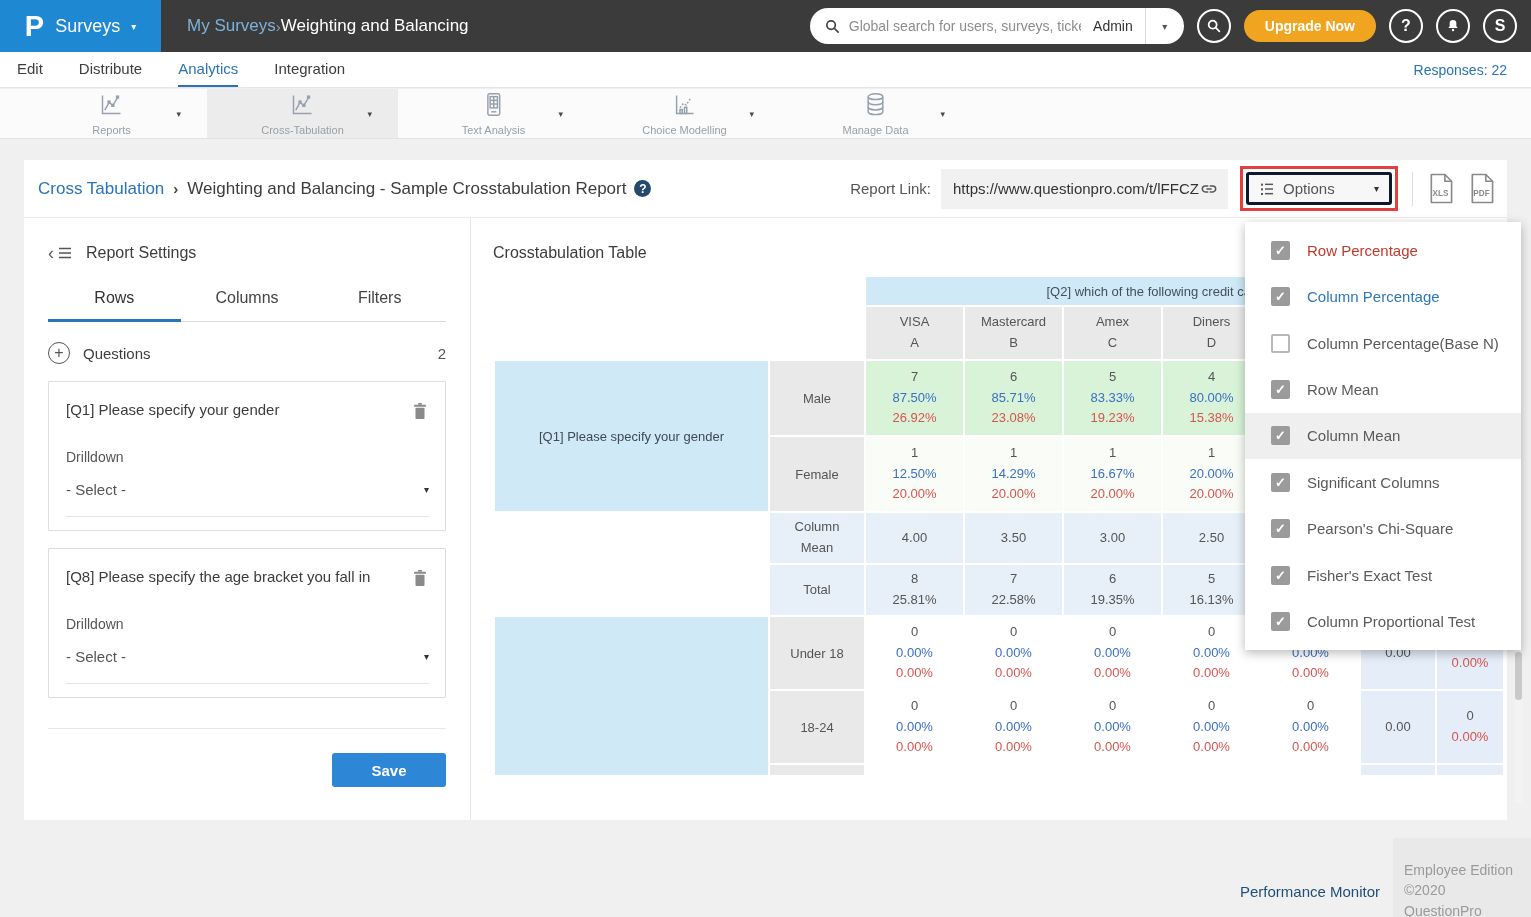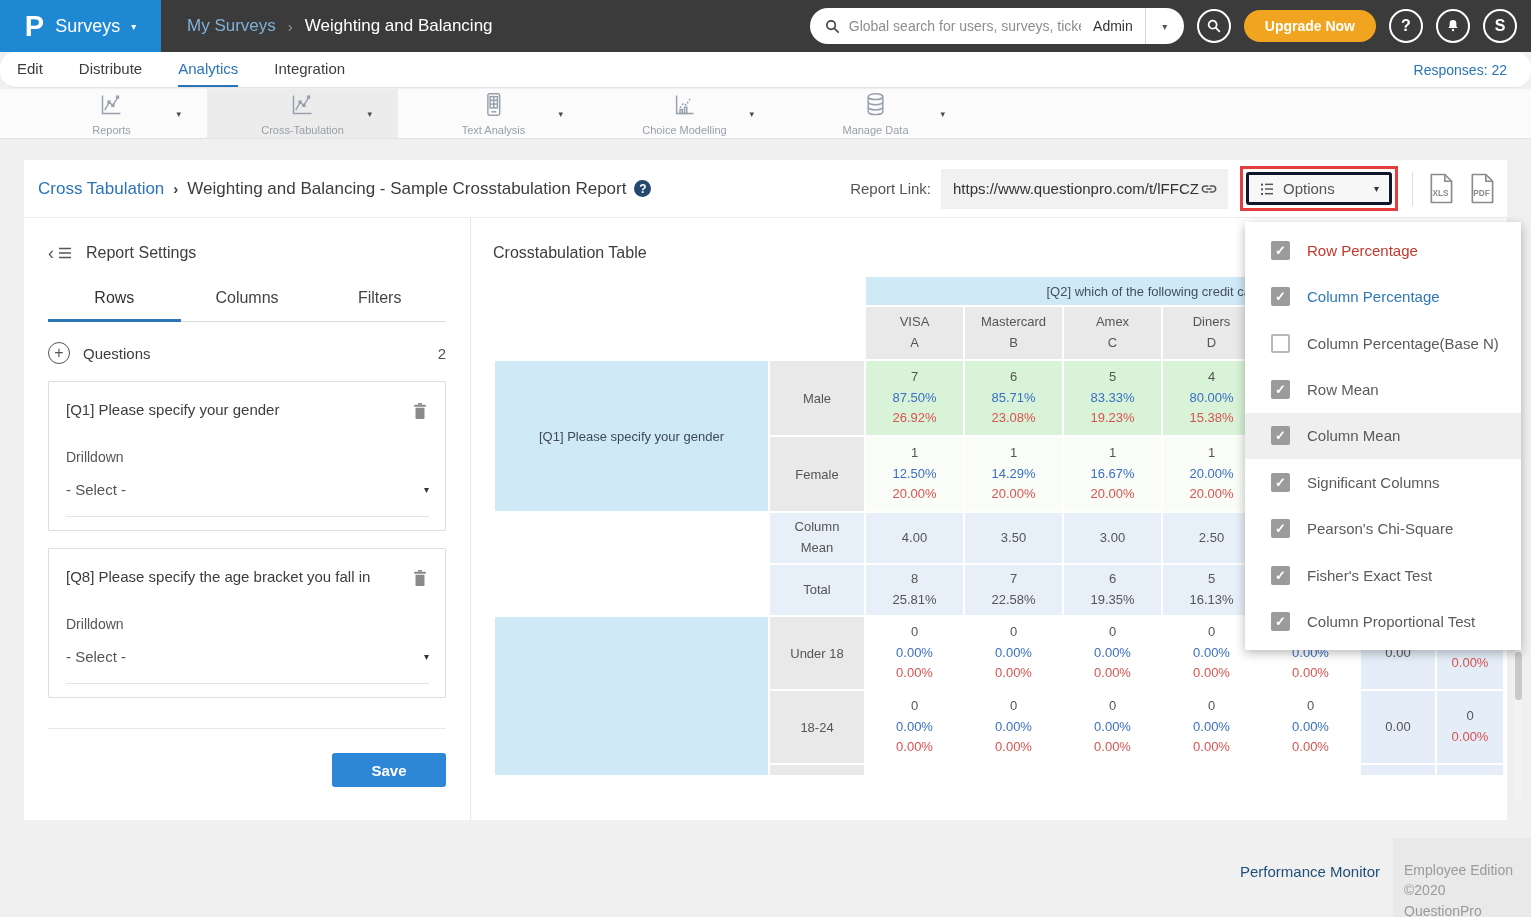--- a/index.html
+++ b/index.html
@@ -5,36 +5,36 @@
   * { margin:0; padding:0; box-sizing:border-box; }
   html,body { width:1531px; height:917px; }
   body { font-family:"Liberation Sans", sans-serif; background:#f0f0f0; position:relative; overflow:hidden; }
 
   
   .topbar { position:absolute; top:0; left:0; width:100%; height:52px; background:#3b3b3b; display:flex; align-items:center; z-index:20; }
   .logo-block { width:161px; height:52px; background:#1e88d2; color:#fff; display:flex; align-items:center; justify-content:center; gap:11px; cursor:pointer; }
   .logo-p { font-size:29px; font-weight:bold; line-height:1; }
   .logo-product { font-size:18px; }
   .caret { font-size:10px; }
-  .crumbs { margin-left:26px; display:flex; align-items:center; gap:12px; font-size:17px; }
+  .crumbs { margin-left:26px; display:flex; align-items:center; font-size:17px; }
   .crumb-link { color:#7fb0d8; cursor:pointer; }
   .crumb-sep { color:#9a9a9a; font-size:15px; }
   .crumb-cur { color:#fff; }
   .top-right { margin-left:auto; display:flex; align-items:center; gap:13px; padding-right:14px; }
   .search-pill { width:374px; height:36px; background:#fff; border-radius:18px; display:flex; align-items:center; padding:0 0 0 14px; overflow:hidden; }
   .search-pill input { border:none; outline:none; flex:1; font-size:14px; color:#555; font-family:inherit; margin-left:8px; }
   .search-pill input::placeholder { color:#8d8d8d; }
   .scope { font-size:14px; color:#333; padding:0 12px; }
   .scope-sep { width:1px; height:36px; background:#d7d7d7; }
   .scope-caret { width:38px; height:36px; display:flex; align-items:center; justify-content:center; color:#555; font-size:10px; cursor:pointer; }
   .circle-btn { width:34px; height:34px; border:2px solid #fff; border-radius:50%; color:#fff; display:flex; align-items:center; justify-content:center; font-size:16px; font-weight:bold; cursor:pointer; flex:0 0 auto; }
   .upgrade { height:32px; padding:0 21px; border-radius:16px; background:#f1a41f; color:#fff; font-weight:bold; font-size:14px; display:flex; align-items:center; cursor:pointer; }
 
   
-  .navtabs { position:absolute; top:52px; left:0; width:100%; height:36px; background:#fff; border-bottom:1px solid #e4e4e4; display:flex; align-items:stretch; padding-left:17px; z-index:19;border-radius:16px; }
+  .navtabs { position:absolute; top:52px; left:0; width:100%; height:36px; background:#fff; border-bottom:1px solid #e4e4e4; display:flex; align-items:stretch; padding-left:17px; z-index:19; }
   .ntab { font-size:15px; color:#3d3d3d; display:flex; align-items:center; margin-right:36px; cursor:pointer; border-bottom:2px solid transparent; }
   .ntab.active { color:#2a74b8; border-bottom-color:#2a74b8; }
   .responses { margin-left:auto; padding-right:24px; color:#2a74b8; font-size:14px; display:flex; align-items:center; cursor:pointer; }
 
   
   .toolbar { position:absolute; top:89px; left:0; width:100%; height:50px; background:#fbfbfb; border-bottom:1px solid #e2e2e2; display:flex; padding-left:16px; z-index:18; }
   .tool-item { width:191px; height:100%; position:relative; display:flex; flex-direction:column; align-items:center; justify-content:center; cursor:pointer; }
   .tool-item.active { background:#ececec; }
   .tool-label { font-size:11px; color:#98a0a8; margin-top:2px; }
   .tool-caret { position:absolute; right:26px; top:20px; font-size:9px; color:#4a4a4a; }
@@ -109,21 +109,21 @@
   .mi.hl { background:#efefef; }
   .cb { width:19px; height:19px; border-radius:2px; flex:0 0 auto; }
   .cb.on { background:#9b9b9b; color:#fff; display:flex; align-items:center; justify-content:center; font-size:13px; font-weight:bold; }
   .cb.off { background:#fff; border:2px solid #b8b8b8; }
 
   
   .vscroll { position:absolute; left:1515px; top:652px; width:7px; height:150px; background:#f3f3f3; z-index:6; }
   .vthumb { width:7px; height:48px; background:#c9c9c9; border-radius:3px; cursor:pointer; }
 
   
-  .perf-link { position:absolute; top:863px; left:1240px; font-size:15px; color:#1f4e79; cursor:pointer; z-index:3; }
+  .perf-link { position:absolute; top:883px; left:1240px; font-size:15px; color:#1f4e79; cursor:pointer; z-index:3; }
   .footer-box { position:absolute; top:838px; right:0; width:138px; height:79px; background:#e9e9e9; color:#9a9a9a; font-size:14px; line-height:1.45; padding:22px 12px 0 11px; z-index:3; }
 </style>
 </head>
 <body>
 
 <div class="topbar">
   <div class="logo-block">
     <span class="logo-p">P</span>
     <span class="logo-product">Surveys</span>
     <span class="caret">▾</span>

